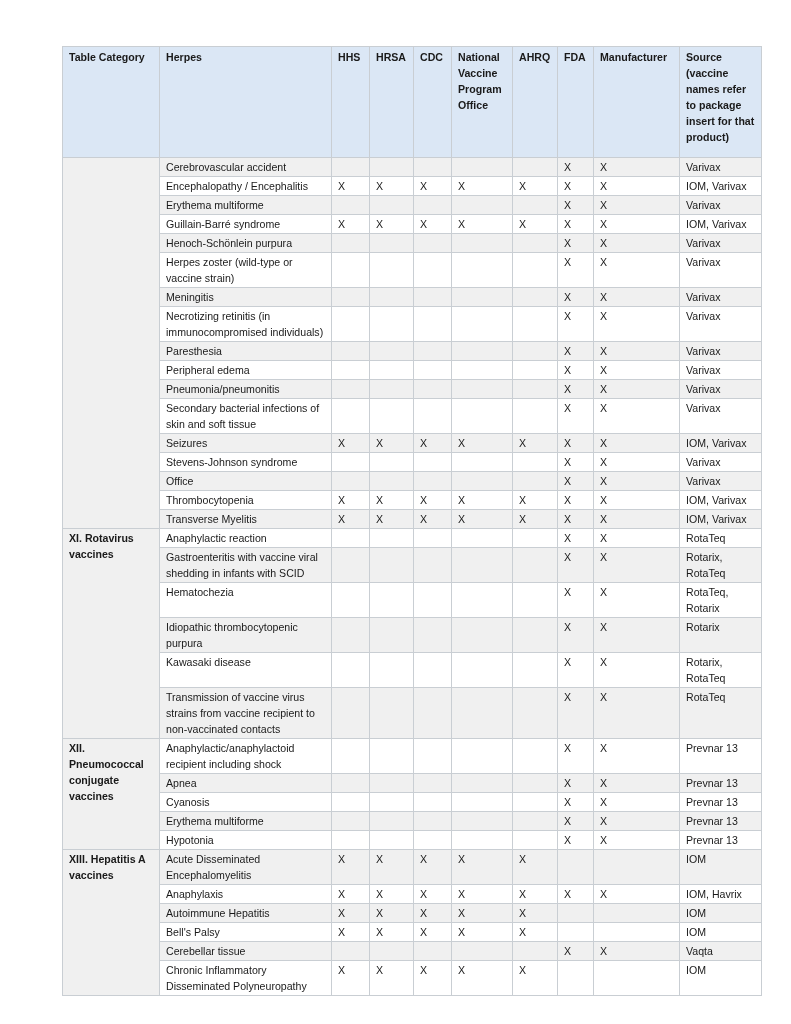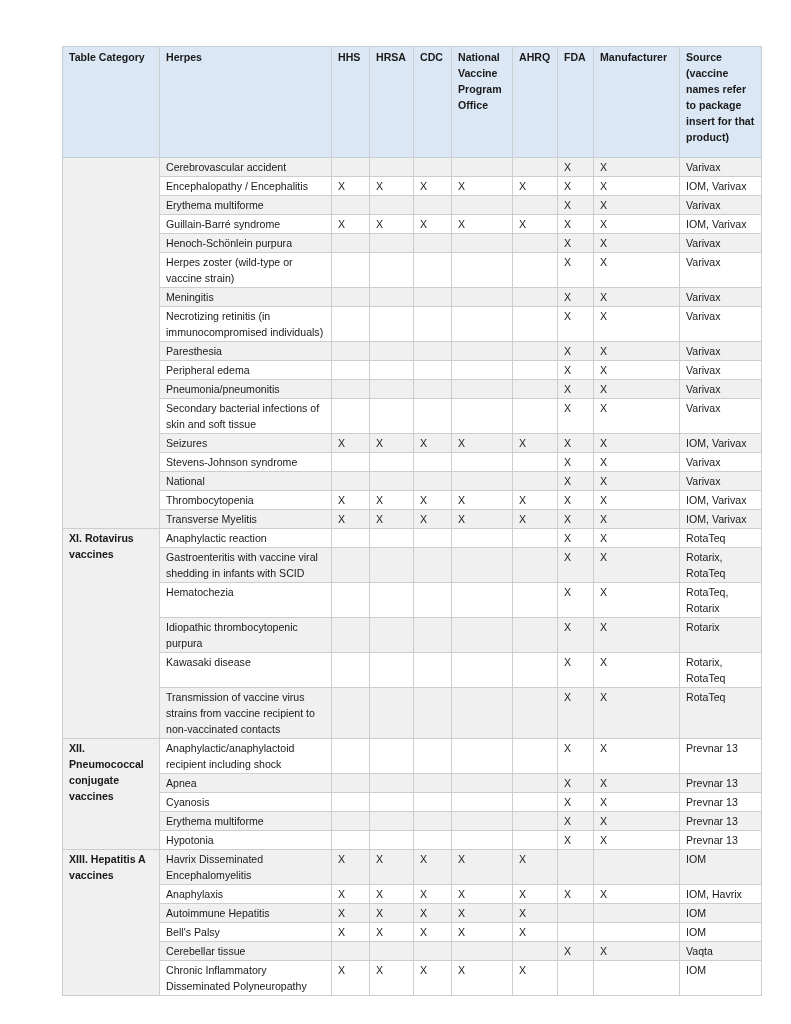--- a/index.html
+++ b/index.html
@@ -207,21 +207,21 @@
           <td></td>
           <td></td>
           <td></td>
           <td></td>
           <td></td>
           <td>X</td>
           <td>X</td>
           <td>Varivax</td>
         </tr>
         <tr class="shade">
-          <td>National</td>
+          <td>Office</td>
           <td></td>
           <td></td>
           <td></td>
           <td></td>
           <td></td>
           <td>X</td>
           <td>X</td>
           <td>Varivax</td>
         </tr>
         <tr class="plain">
@@ -364,21 +364,21 @@
           <td></td>
           <td></td>
           <td></td>
           <td></td>
           <td>X</td>
           <td>X</td>
           <td>Prevnar 13</td>
         </tr>
         <tr class="shade">
           <td class="cat" rowspan="6">XIII. Hepatitis A vaccines</td>
-          <td>Havrix Disseminated Encephalomyelitis</td>
+          <td>Acute Disseminated Encephalomyelitis</td>
           <td>X</td>
           <td>X</td>
           <td>X</td>
           <td>X</td>
           <td>X</td>
           <td></td>
           <td></td>
           <td>IOM</td>
         </tr>
         <tr class="plain">

